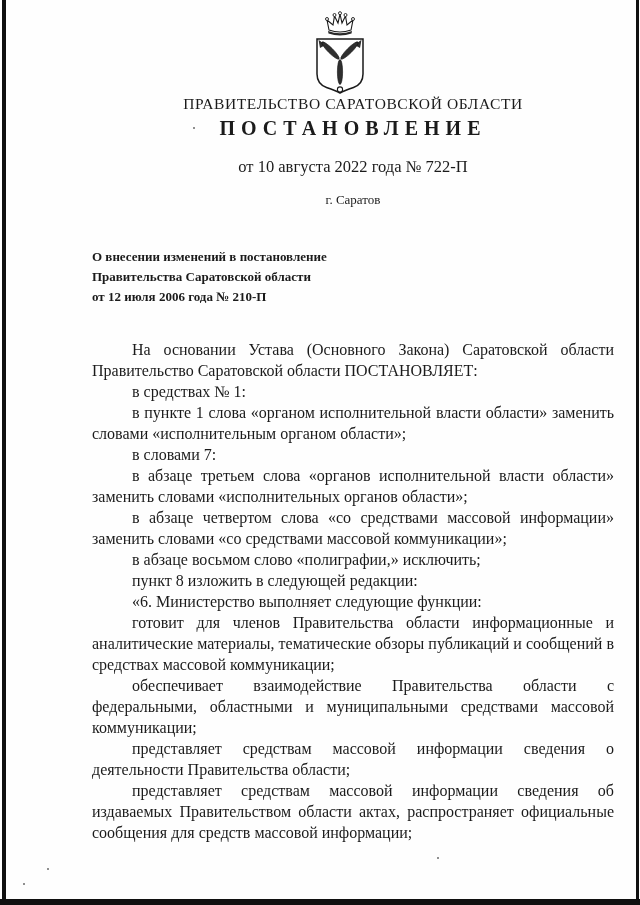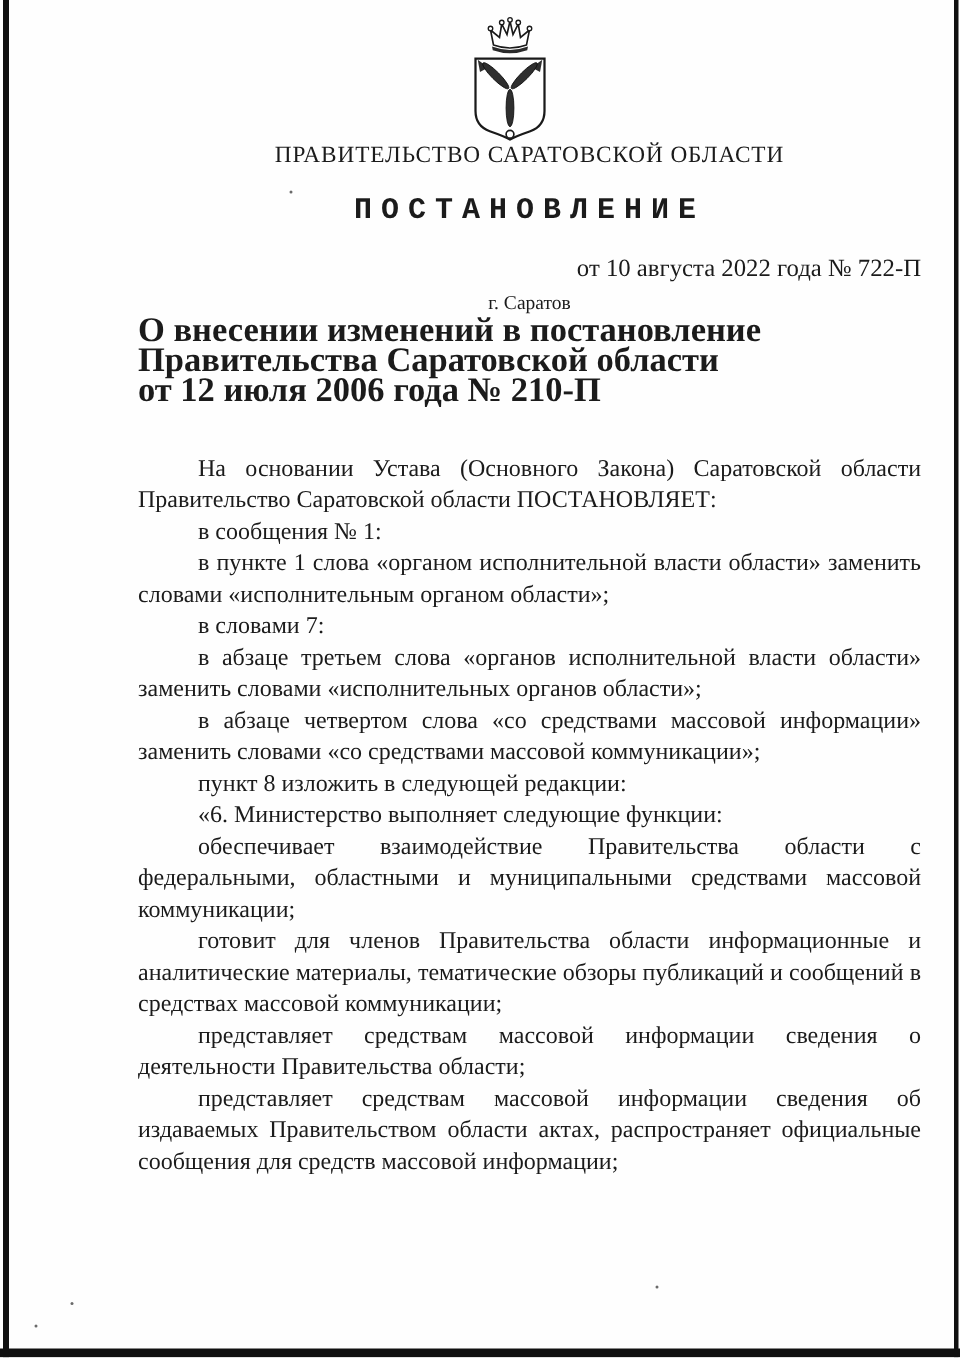--- a/index.html
+++ b/index.html
@@ -15,24 +15,24 @@
   .edge-bottom { left:0; bottom:0; width:640px; height:6px; }
   .speck { position:absolute; width:2px; height:2px; background:#6a6a6a; border-radius:50%; }
 
   
   .emblem { position:absolute; top:11px; left:308px; width:64px; height:88px; }
   .emblem svg { width:100%; height:100%; }
 
   
   .doc { position:absolute; left:92px; top:95px; width:522px; }
   .org      { text-align:center; font-size:15.5px; letter-spacing:0.6px; white-space:nowrap; }
-  .doctype  { margin-top:16px; text-align:center; font-weight:bold; font-size:20px; letter-spacing:6px; white-space:nowrap;font-family:Liberation Mono, monospace; }
-  .dateline { margin-top:17px; text-align:right; font-size:16.5px; }
-  .city     { margin-top:5px; text-align:center; font-size:13px; }
-  .title    { font-weight:bold; font-size:23px; line-height:20px; }
+  .doctype  { margin-top:4px; text-align:center; font-weight:bold; font-size:20px; letter-spacing:6px; white-space:nowrap; }
+  .dateline { margin-top:17px; text-align:center; font-size:16.5px; }
+  .city     { margin-top:15px; text-align:center; font-size:13px; }
+  .title    { margin-top:39px; font-weight:bold; font-size:13px; line-height:20px; }
   .bodytext { margin-top:32px; font-size:16px; line-height:21px; text-align:justify; }
   .bodytext p { margin:0; text-indent:40px; }
 </style>
 </head>
 <body>
 
 <div class="screen">
 
   <div class="edge edge-left"></div>
   <div class="edge edge-right"></div>
@@ -71,27 +71,28 @@
     <div class="city">г. Саратов</div>
 
     <div class="title">
       <div>О внесении изменений в постановление</div>
       <div>Правительства Саратовской области</div>
       <div>от 12 июля 2006 года № 210-П</div>
     </div>
 
     <div class="bodytext">
       <p>На основании Устава (Основного Закона) Саратовской области Правительство Саратовской области ПОСТАНОВЛЯЕТ:</p>
-      <p>в сообщения № 1:</p>
+      <p>в средствах № 1:</p>
       <p>в пункте 1 слова «органом исполнительной власти области» заменить словами «исполнительным органом области»;</p>
       <p>в словами 7:</p>
       <p>в абзаце третьем слова «органов исполнительной власти области» заменить словами «исполнительных органов области»;</p>
       <p>в абзаце четвертом слова «со средствами массовой информации» заменить словами «со средствами массовой коммуникации»;</p>
+      <p>в абзаце восьмом слово «полиграфии,» исключить;</p>
       <p>пункт 8 изложить в следующей редакции:</p>
       <p>«6. Министерство выполняет следующие функции:</p>
+      <p>готовит для членов Правительства области информационные и аналитические материалы, тематические обзоры публикаций и сообщений в средствах массовой коммуникации;</p>
       <p>обеспечивает взаимодействие Правительства области с федеральными, областными и муниципальными средствами массовой коммуникации;</p>
-      <p>готовит для членов Правительства области информационные и аналитические материалы, тематические обзоры публикаций и сообщений в средствах массовой коммуникации;</p>
       <p>представляет средствам массовой информации сведения о деятельности Правительства области;</p>
       <p>представляет средствам массовой информации сведения об издаваемых Правительством области актах, распространяет официальные сообщения для средств массовой информации;</p>
     </div>
   </div>
 
 </div>
 
 </body></html>

